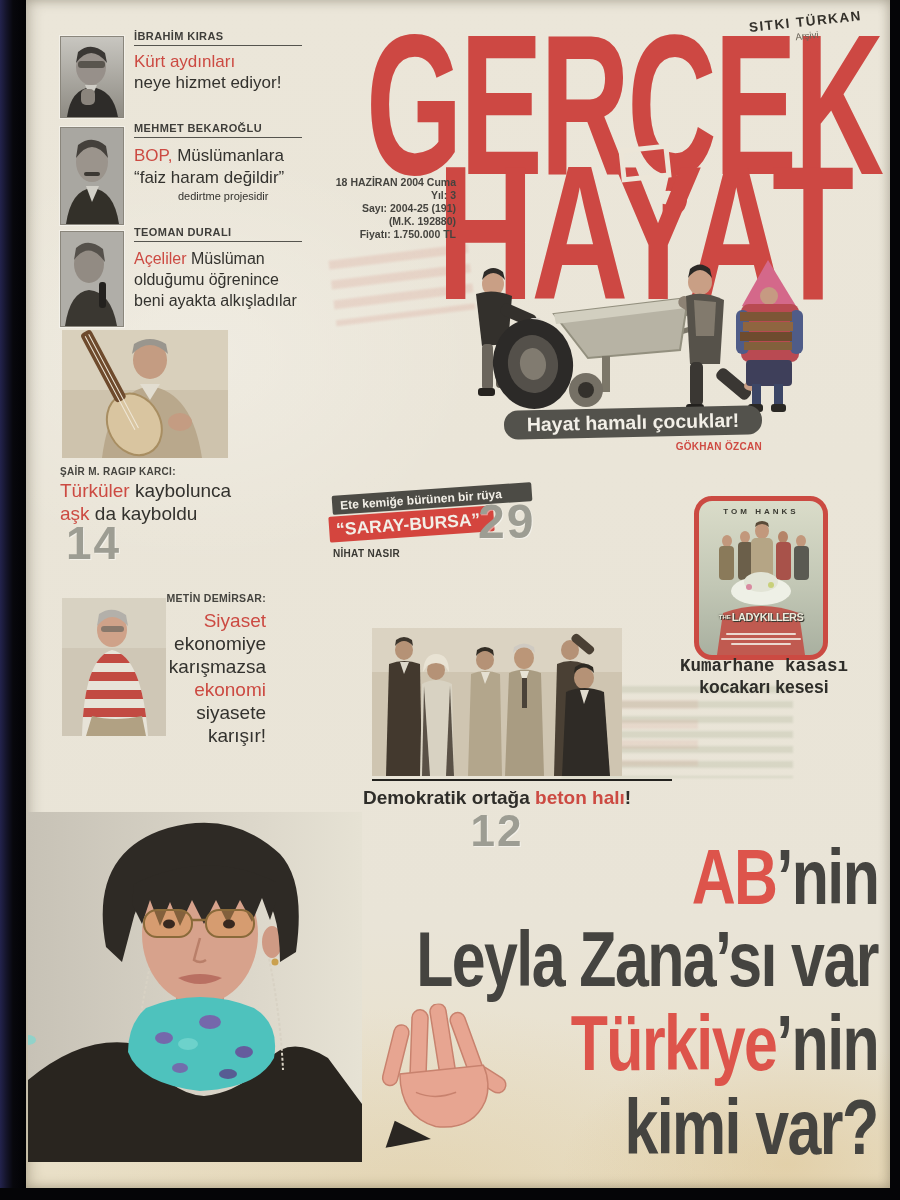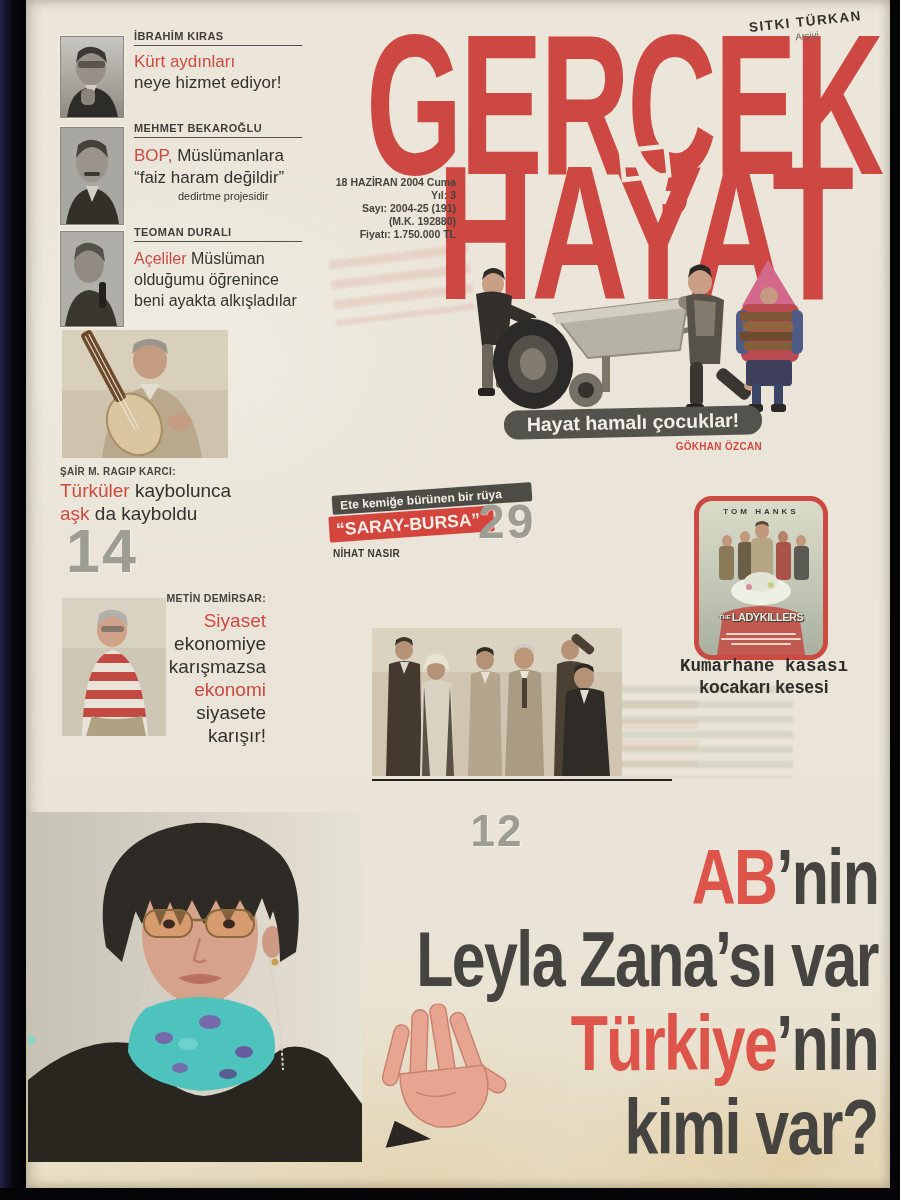--- a/index.html
+++ b/index.html
@@ -162,21 +162,21 @@
         </svg>
     </div>
 
     <div class="kick" style="left:34px;top:466px;">ŞAİR M. RAGIP KARCI:</div>
     <div class="hl" style="left:34px;top:480px;font-size:19px;">
       <span class="red">Türküler</span><span> kaybolunca</span>
     </div>
     <div class="hl" style="left:34px;top:503px;font-size:19px;">
       <span class="red">aşk</span><span> da kayboldu</span>
     </div>
-    <div class="pgnum" style="left:40px;top:516px;font-size:61px;">14</div>
+    <div class="pgnum" style="left:40px;top:516px;font-size:46px;">14</div>
 
     <div class="abs" style="left:36px;top:598px;width:104px;height:138px;">
       <svg width="104" height="138" viewBox="0 0 104 138">
           <rect width="104" height="138" fill="#cfc7b6"></rect>
         <rect width="104" height="50" fill="#d8d2c2"></rect>
         <ellipse cx="50" cy="32" rx="15" ry="17" fill="#cfa289"></ellipse>
         <path d="M35,28 Q50,10 66,28 L64,17 Q50,7 37,16 Z" fill="#b3b0aa"></path>
         <rect x="39" y="28" width="23" height="6" rx="3" fill="#6a665e" opacity=".7"></rect>
         <defs>
             <clipPath id="dtorso">
@@ -330,20 +330,23 @@
             <rect x="198" y="8" width="26" height="9" rx="4" fill="#4a4034"></rect>
           </g>
         <path d="M182,148 L185,36 Q198,30 213,36 L215,148 Z" fill="#4a4034"></path>
         <ellipse cx="212" cy="50" rx="10" ry="11" fill="#b59276"></ellipse>
           <path d="M202,45 Q212,34 222,45 L221,39 Q212,32 203,39 Z" fill="#2d2922"></path>
         <path d="M190,148 L194,64 Q212,56 232,64 L238,148 Z" fill="#2f2b26"></path>
         <path d="M208,62 L212,76 L217,62 Z" fill="#e2ddd0"></path>
       </svg>
     </div>
     <div class="abs" style="left:346px;top:779px;width:300px;height:2px;background:#23221e;"></div>
+    <div class="cap" style="left:316px;top:787px;width:310px;font-size:19px;">
+      <span>Demokratik ortağa </span><span class="red">beton halı</span><span>!</span>
+    </div>
     <div class="pgnum" style="left:408px;top:806px;width:126px;text-align:center;font-size:44px;">12</div>
 
     <div class="cover-line" style="top:838px;font-size:78px;">
       <span class="cover-red">AB</span><span>’nin</span>
     </div>
     <div class="cover-line" style="top:920px;font-size:78px;">Leyla Zana’sı var</div>
     <div class="cover-line" style="top:1004px;font-size:78px;">
       <span class="cover-red">Türkiye</span><span>’nin</span>
     </div>
     <div class="cover-line" style="top:1088px;font-size:78px;">kimi var?</div>

